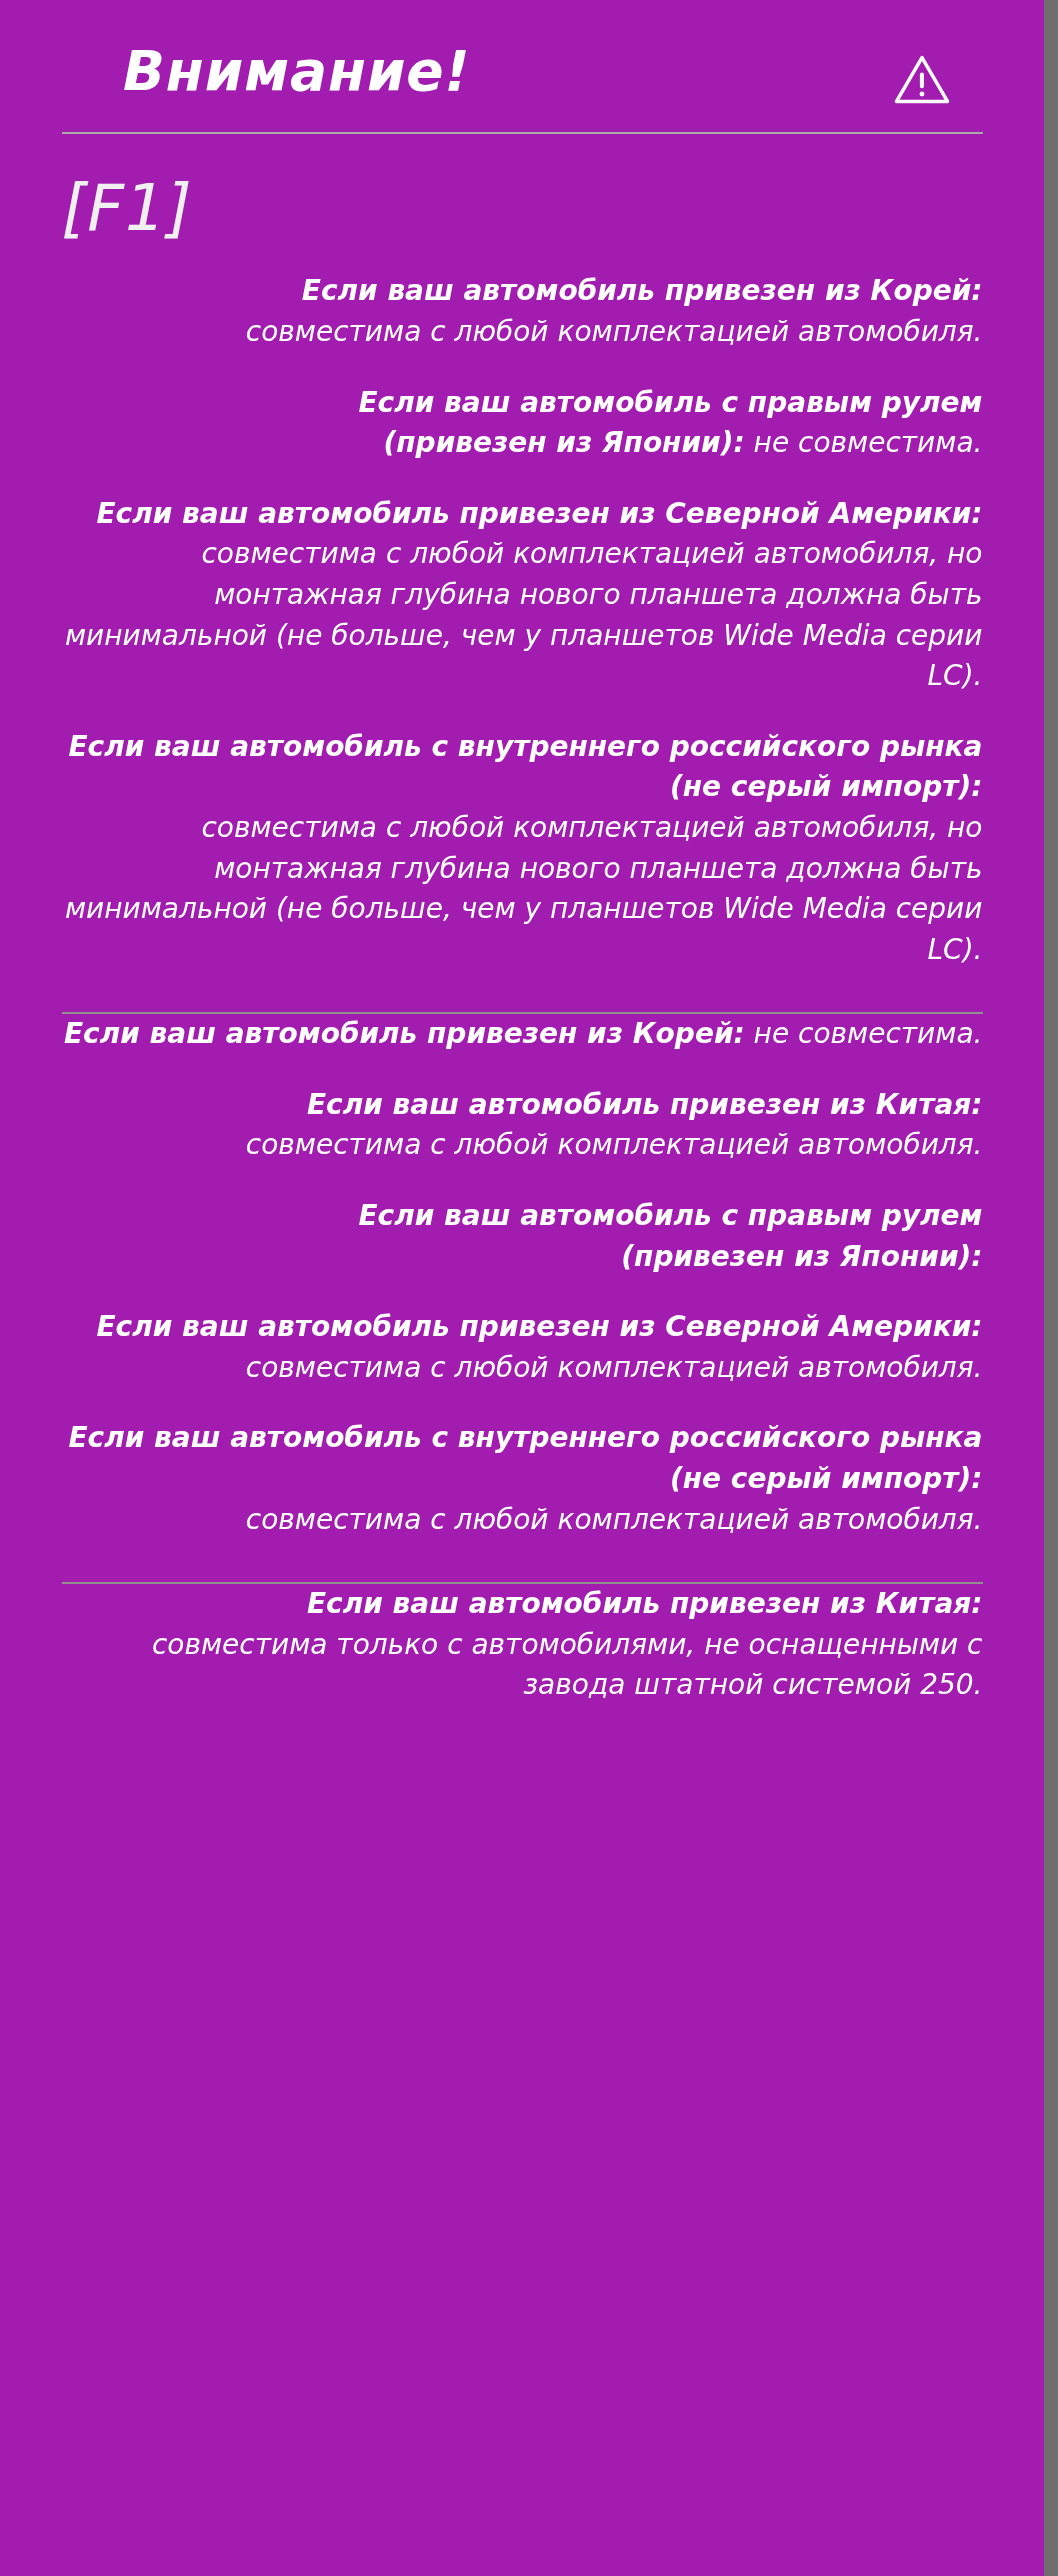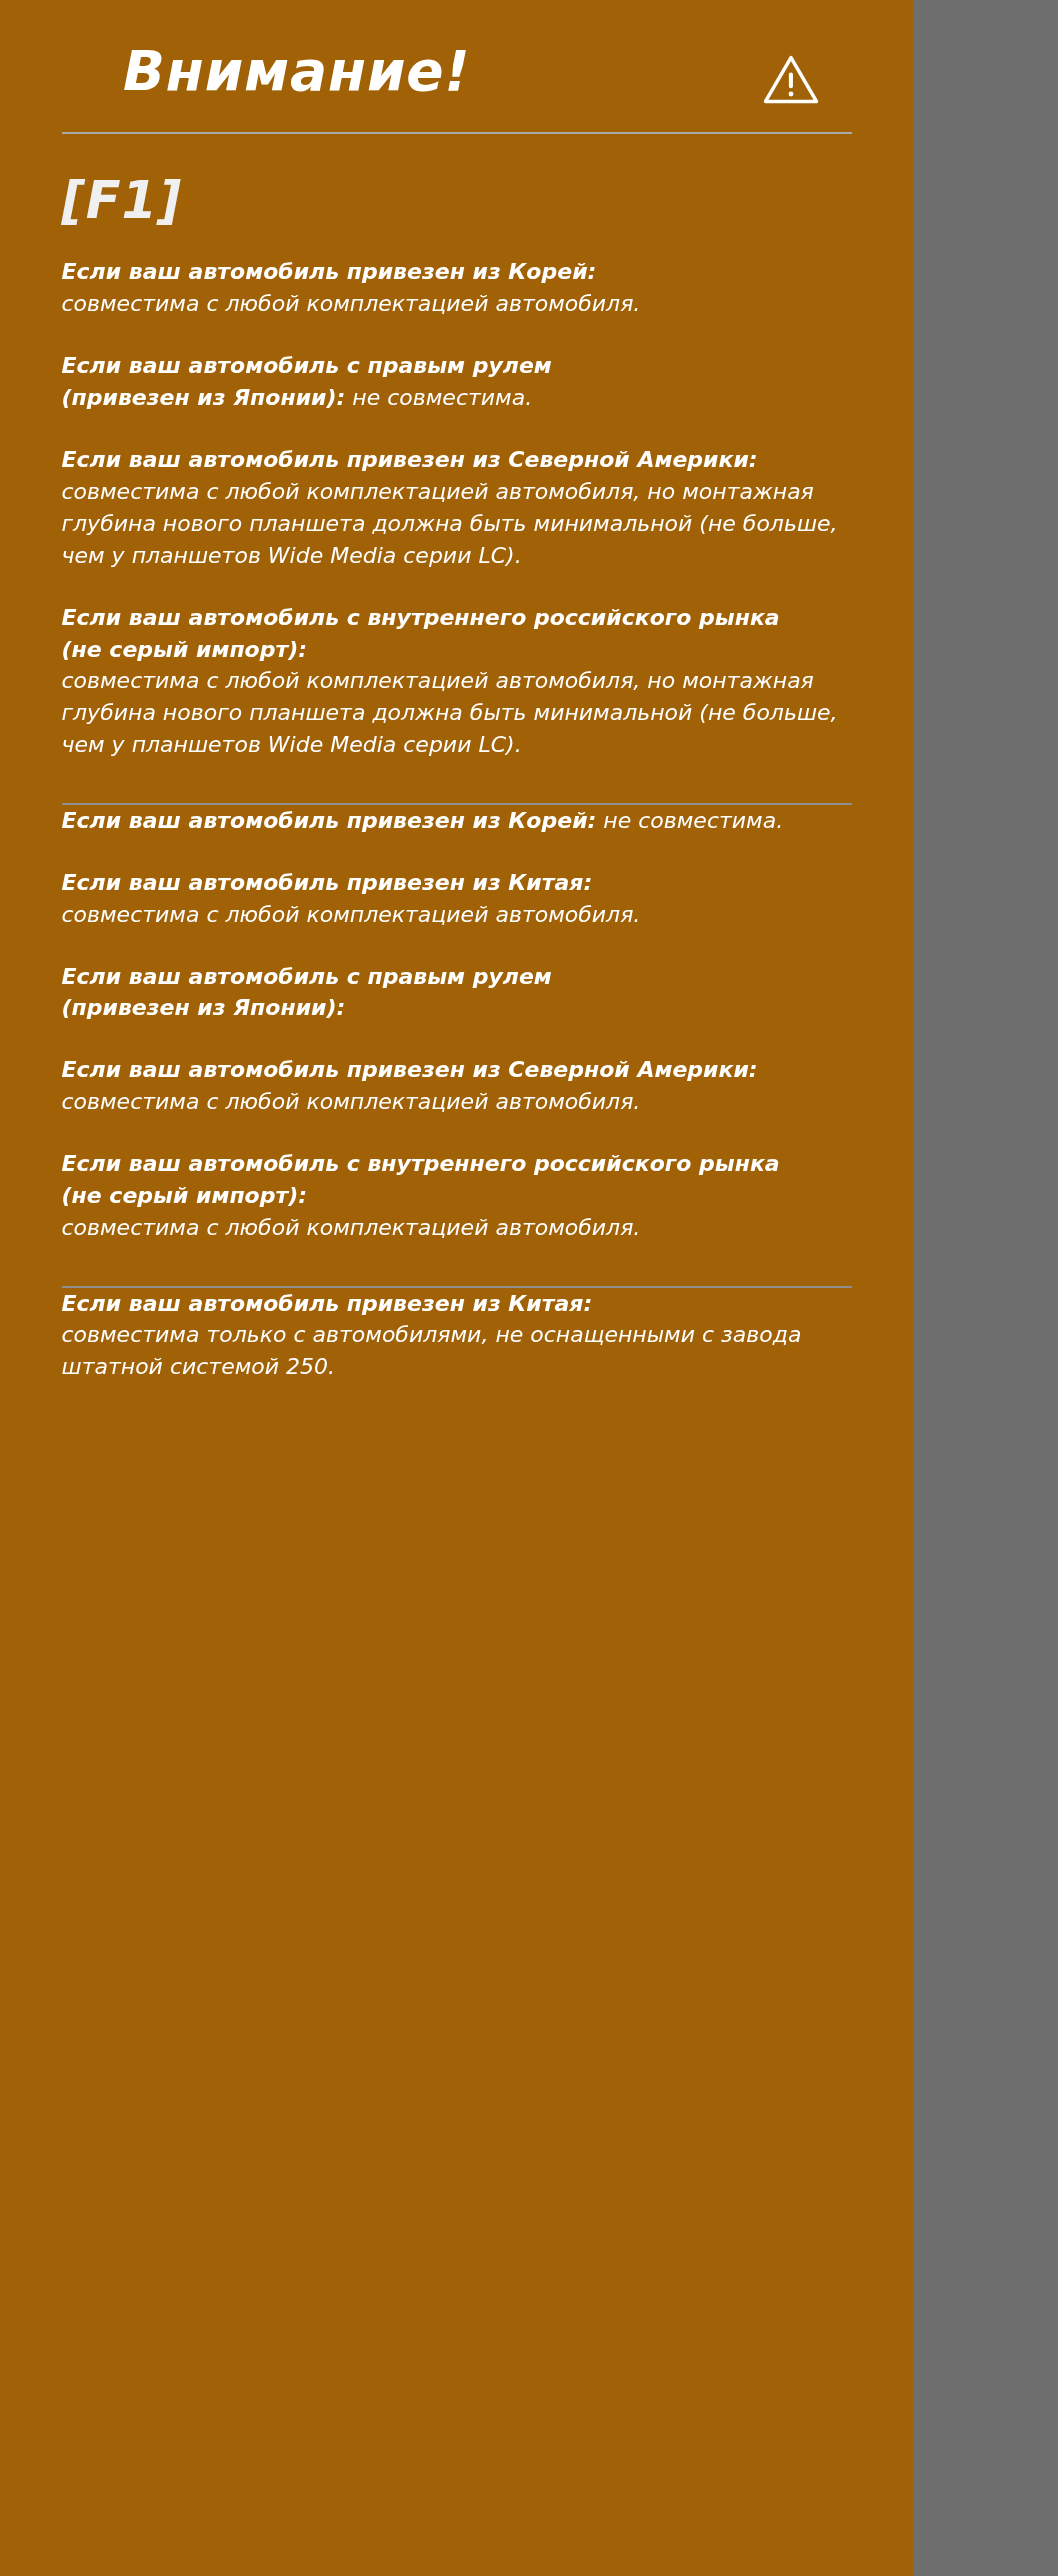--- a/index.html
+++ b/index.html
@@ -8,25 +8,25 @@
   }
   body {
     width: 1059px;
     min-height: 2576px;
     background: #6e6e6e;
     font-family: "DejaVu Sans", sans-serif;
     color: #ffffff;
     -webkit-font-smoothing: antialiased;
   }
   .page {
-    width: 913px;
+    width: 1044px;
     min-height: 2576px;
     box-sizing: border-box;
     padding: 32px 35px 53px 35px;
-    background: #a16207;
+    background: #a21caf;
   }
   .header {
     display: flex;
     align-items: flex-start;
     justify-content: space-between;
     padding: 8.8px 17.6px 0 88px;
   }
   .title {
     font-size: 55px;
     font-weight: bold;
@@ -44,36 +44,37 @@
   .rule {
     height: 1.8px;
     background: #a9a9a9;
     margin: 23px 26.5px 0 26.5px;
     border: 0;
   }
   .section {
     padding: 0 26.5px;
   }
   .section-title {
-    font-size: 51px;
+    font-size: 64px;
     font-style: italic;
-    font-weight: bold;
+    font-weight: normal;
     color: #f0f0f0;
     margin: 37px 0 26.5px 0;
     letter-spacing: 0.9px;
   }
   .block {
     margin: 0 0 30px 0;
   }
   .block p {
     margin: 0;
-    font-size: 22px;
+    font-size: 28px;
     font-style: italic;
     line-height: 1.45;
     color: #ffffff;
+    text-align: right;
   }
   .lead {
     font-weight: bold;
   }
   .inline-block p {
     font-weight: normal;
   }
   .inline-block .lead {
     font-weight: bold;
   }

